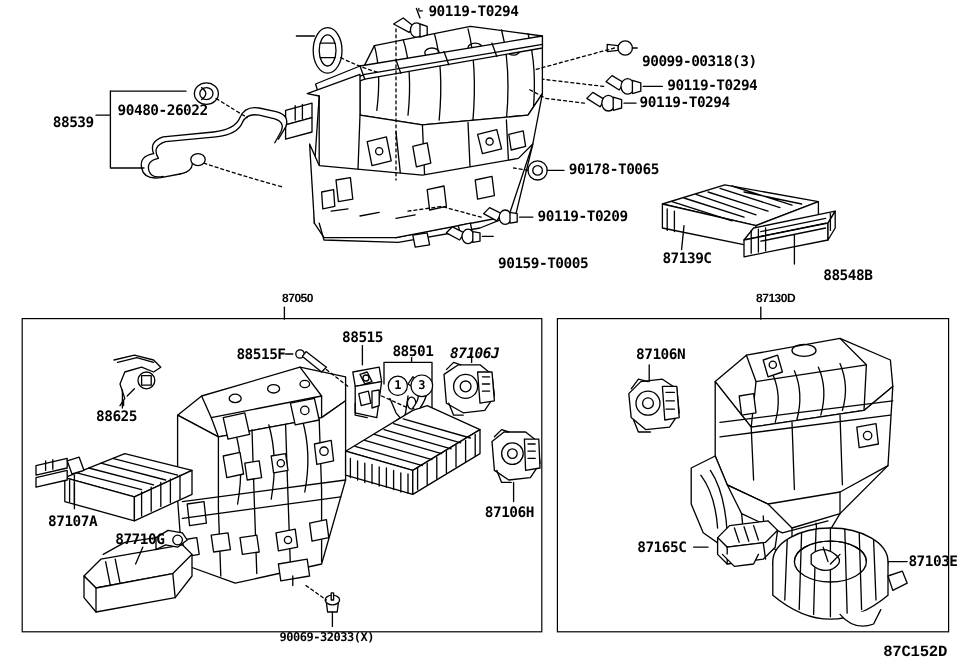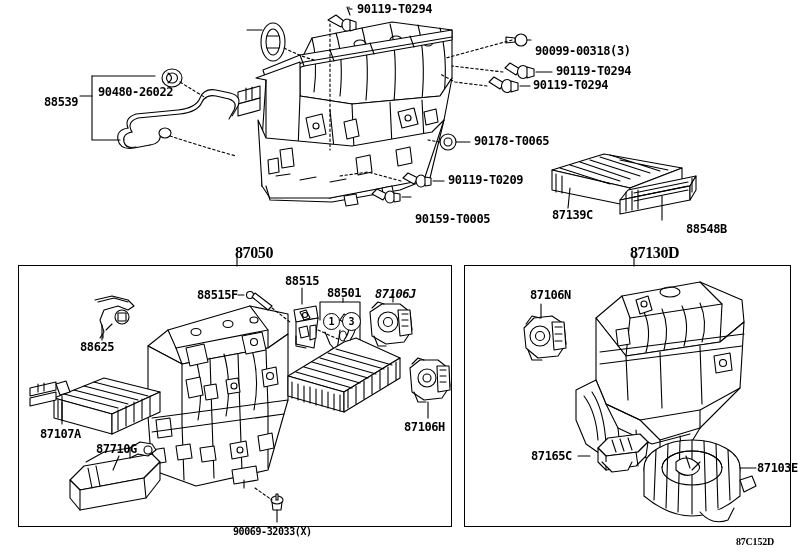--- a/index.html
+++ b/index.html
@@ -6,24 +6,24 @@
   body{width:811px;height:560px;position:relative;overflow:hidden;
        font-family:"Liberation Sans",sans-serif;color:#000;}
   .stage{position:absolute;left:0;top:0;width:811px;height:560px;}
   svg.art{position:absolute;left:0;top:0;width:811px;height:560px;overflow:visible;}
   .lbl{position:absolute;font-family:"DejaVu Sans Mono","Liberation Mono",monospace;
        font-size:12px;font-weight:700;letter-spacing:-0.4px;white-space:nowrap;line-height:13px;}
   .lbl.sm{font-size:10px;text-align:center;}
   .refbox{position:absolute;font-family:"DejaVu Sans Mono","Liberation Mono",monospace;
           font-size:10px;font-weight:700;line-height:14px;letter-spacing:-0.3px;white-space:nowrap;}
   .panel{position:absolute;border:1.4px solid #000;background:transparent;}
-  .paneltitle{position:absolute;font-family:Liberation Serif, serif;
-              font-size:16px;font-weight:700;letter-spacing:-0.4px;padding-left:14px;}
-  .footer{position:absolute;font-family:Liberation Serif, serif;
-          font-size:10px;font-weight:700;letter-spacing:-0.2px;}
+  .paneltitle{position:absolute;font-family:Liberation Sans, sans-serif;
+              font-size:10px;font-weight:700;letter-spacing:-0.4px;padding-left:14px;}
+  .footer{position:absolute;font-family:Liberation Mono, monospace;
+          font-size:13px;font-weight:700;letter-spacing:-0.2px;}
   .circnum{position:absolute;width:15px;height:15px;border:1.3px solid #000;border-radius:50%;
            font-family:"DejaVu Sans Mono","Liberation Mono",monospace;font-size:10px;font-weight:700;
            display:flex;align-items:center;justify-content:center;background:#fff;}
 </style>
 </head>
 <body>
 
 <div class="stage">
 
   <svg class="art" viewBox="0 0 811 560">

